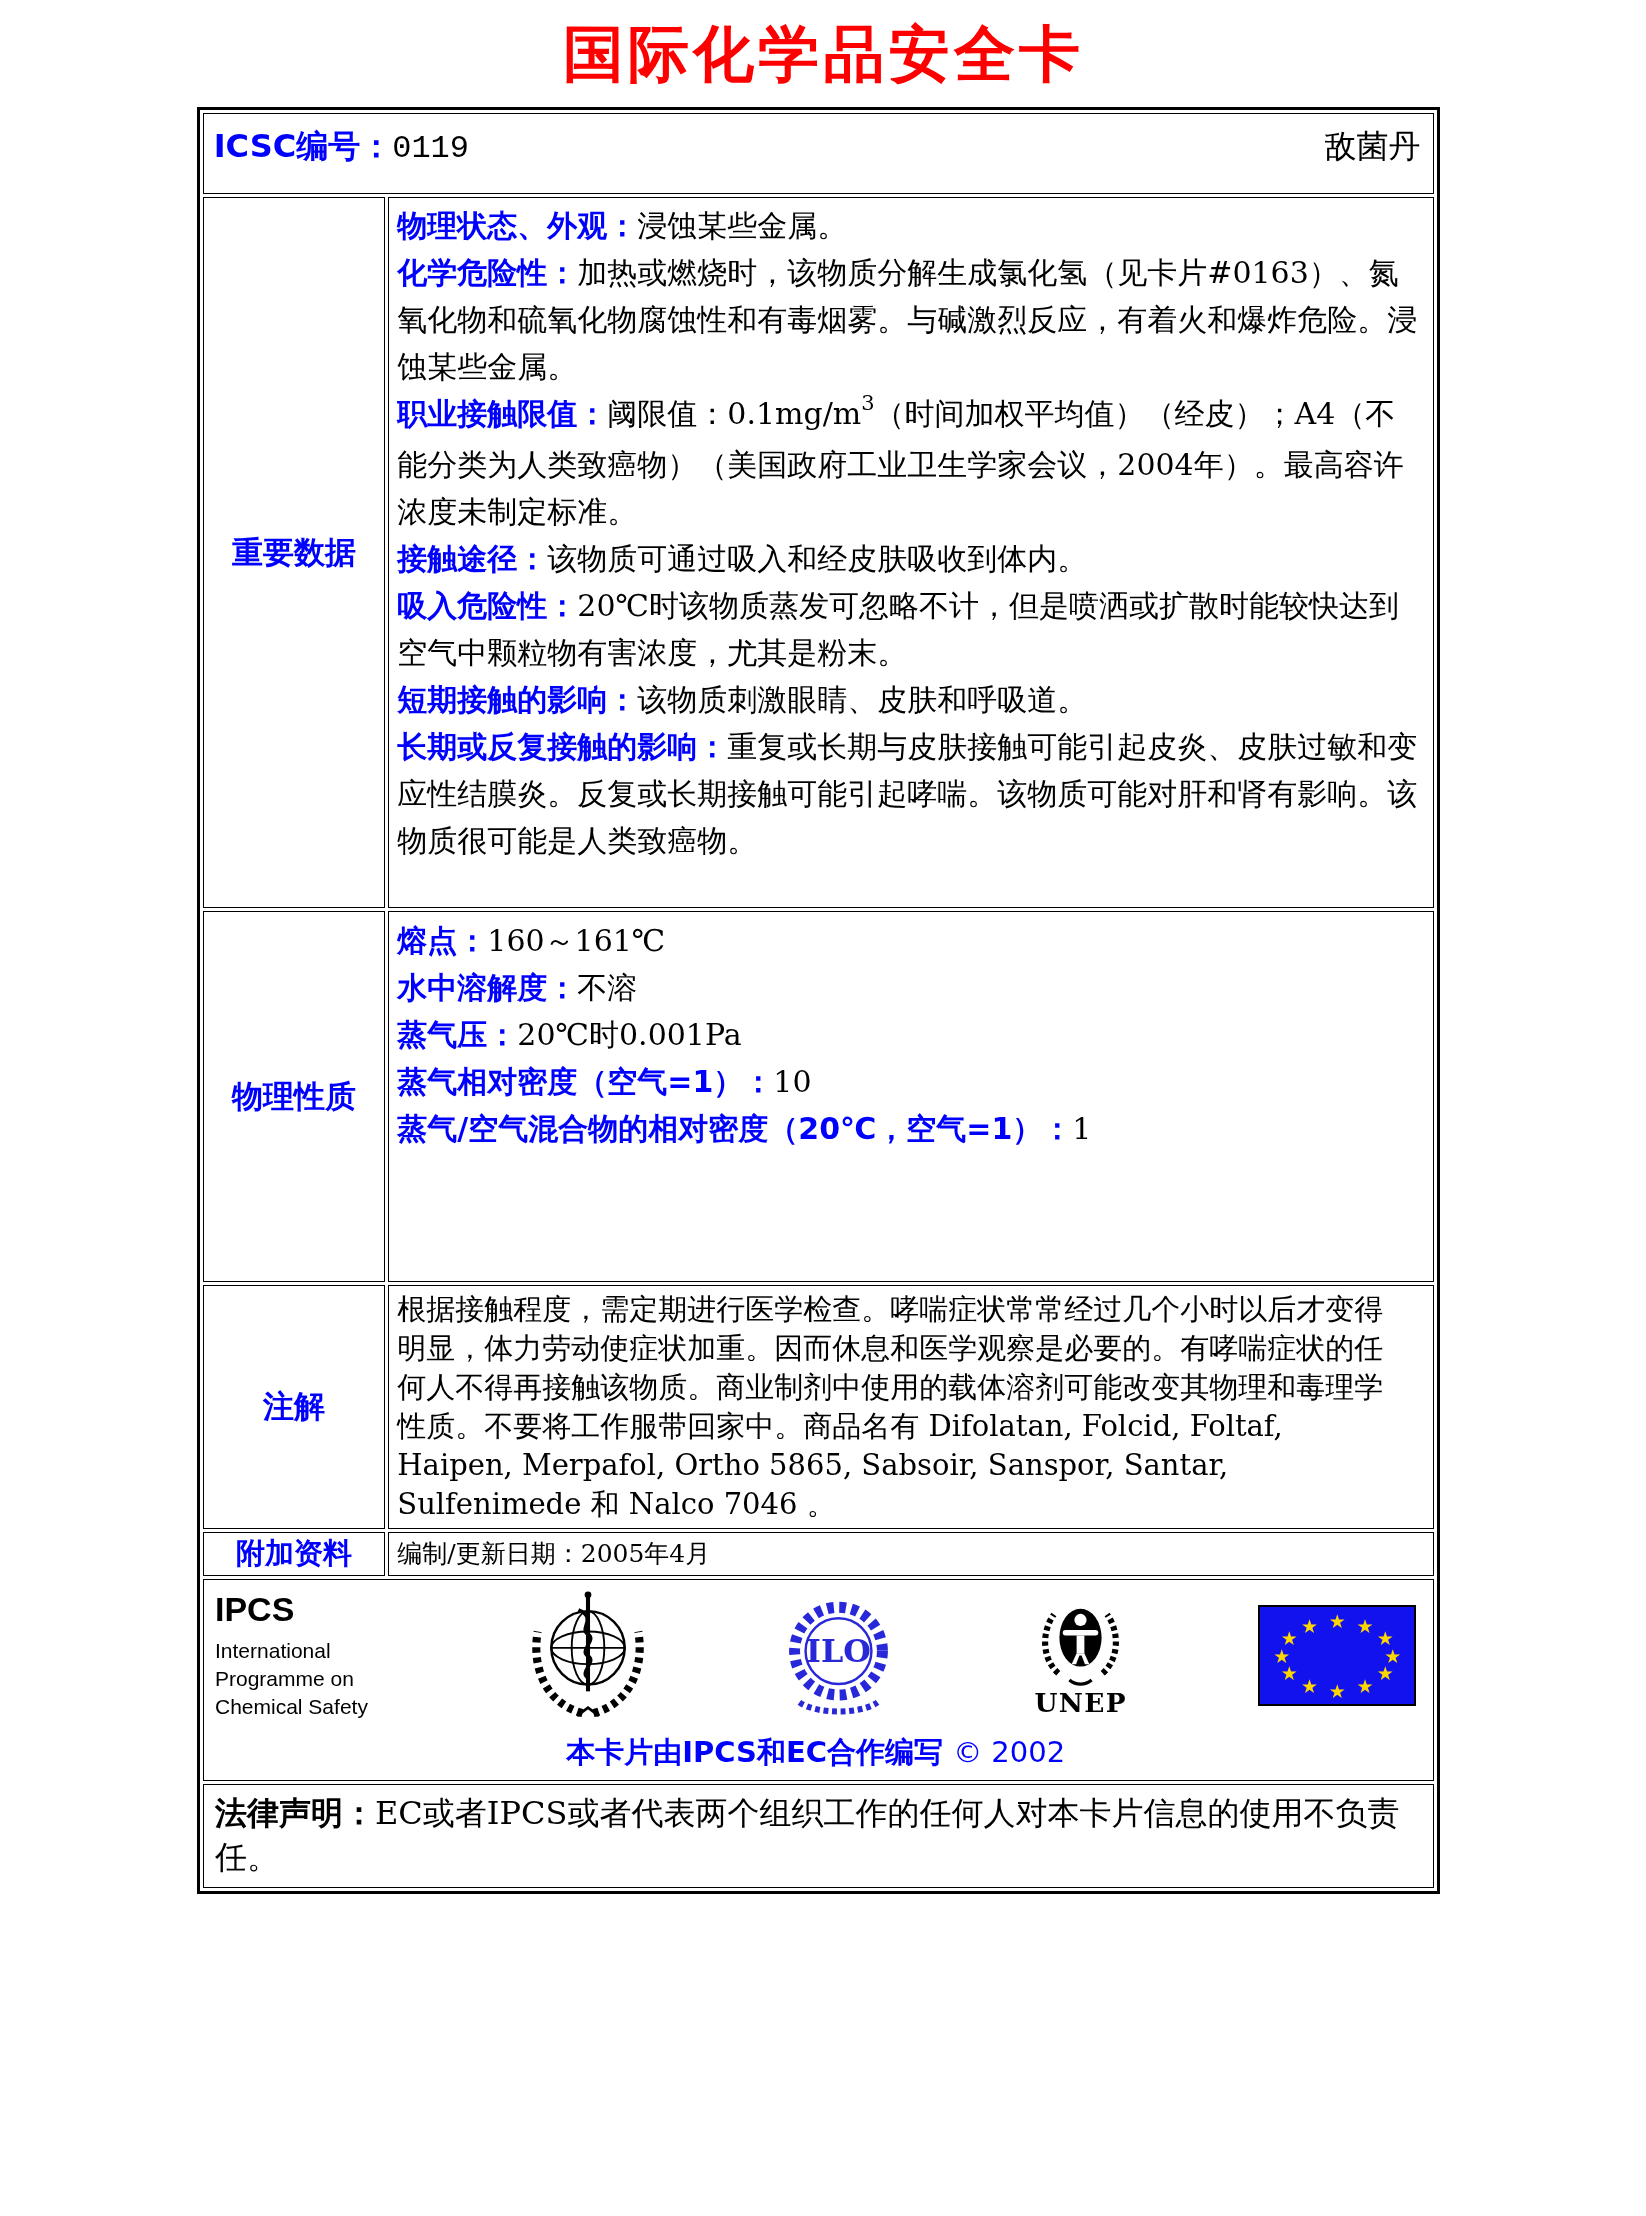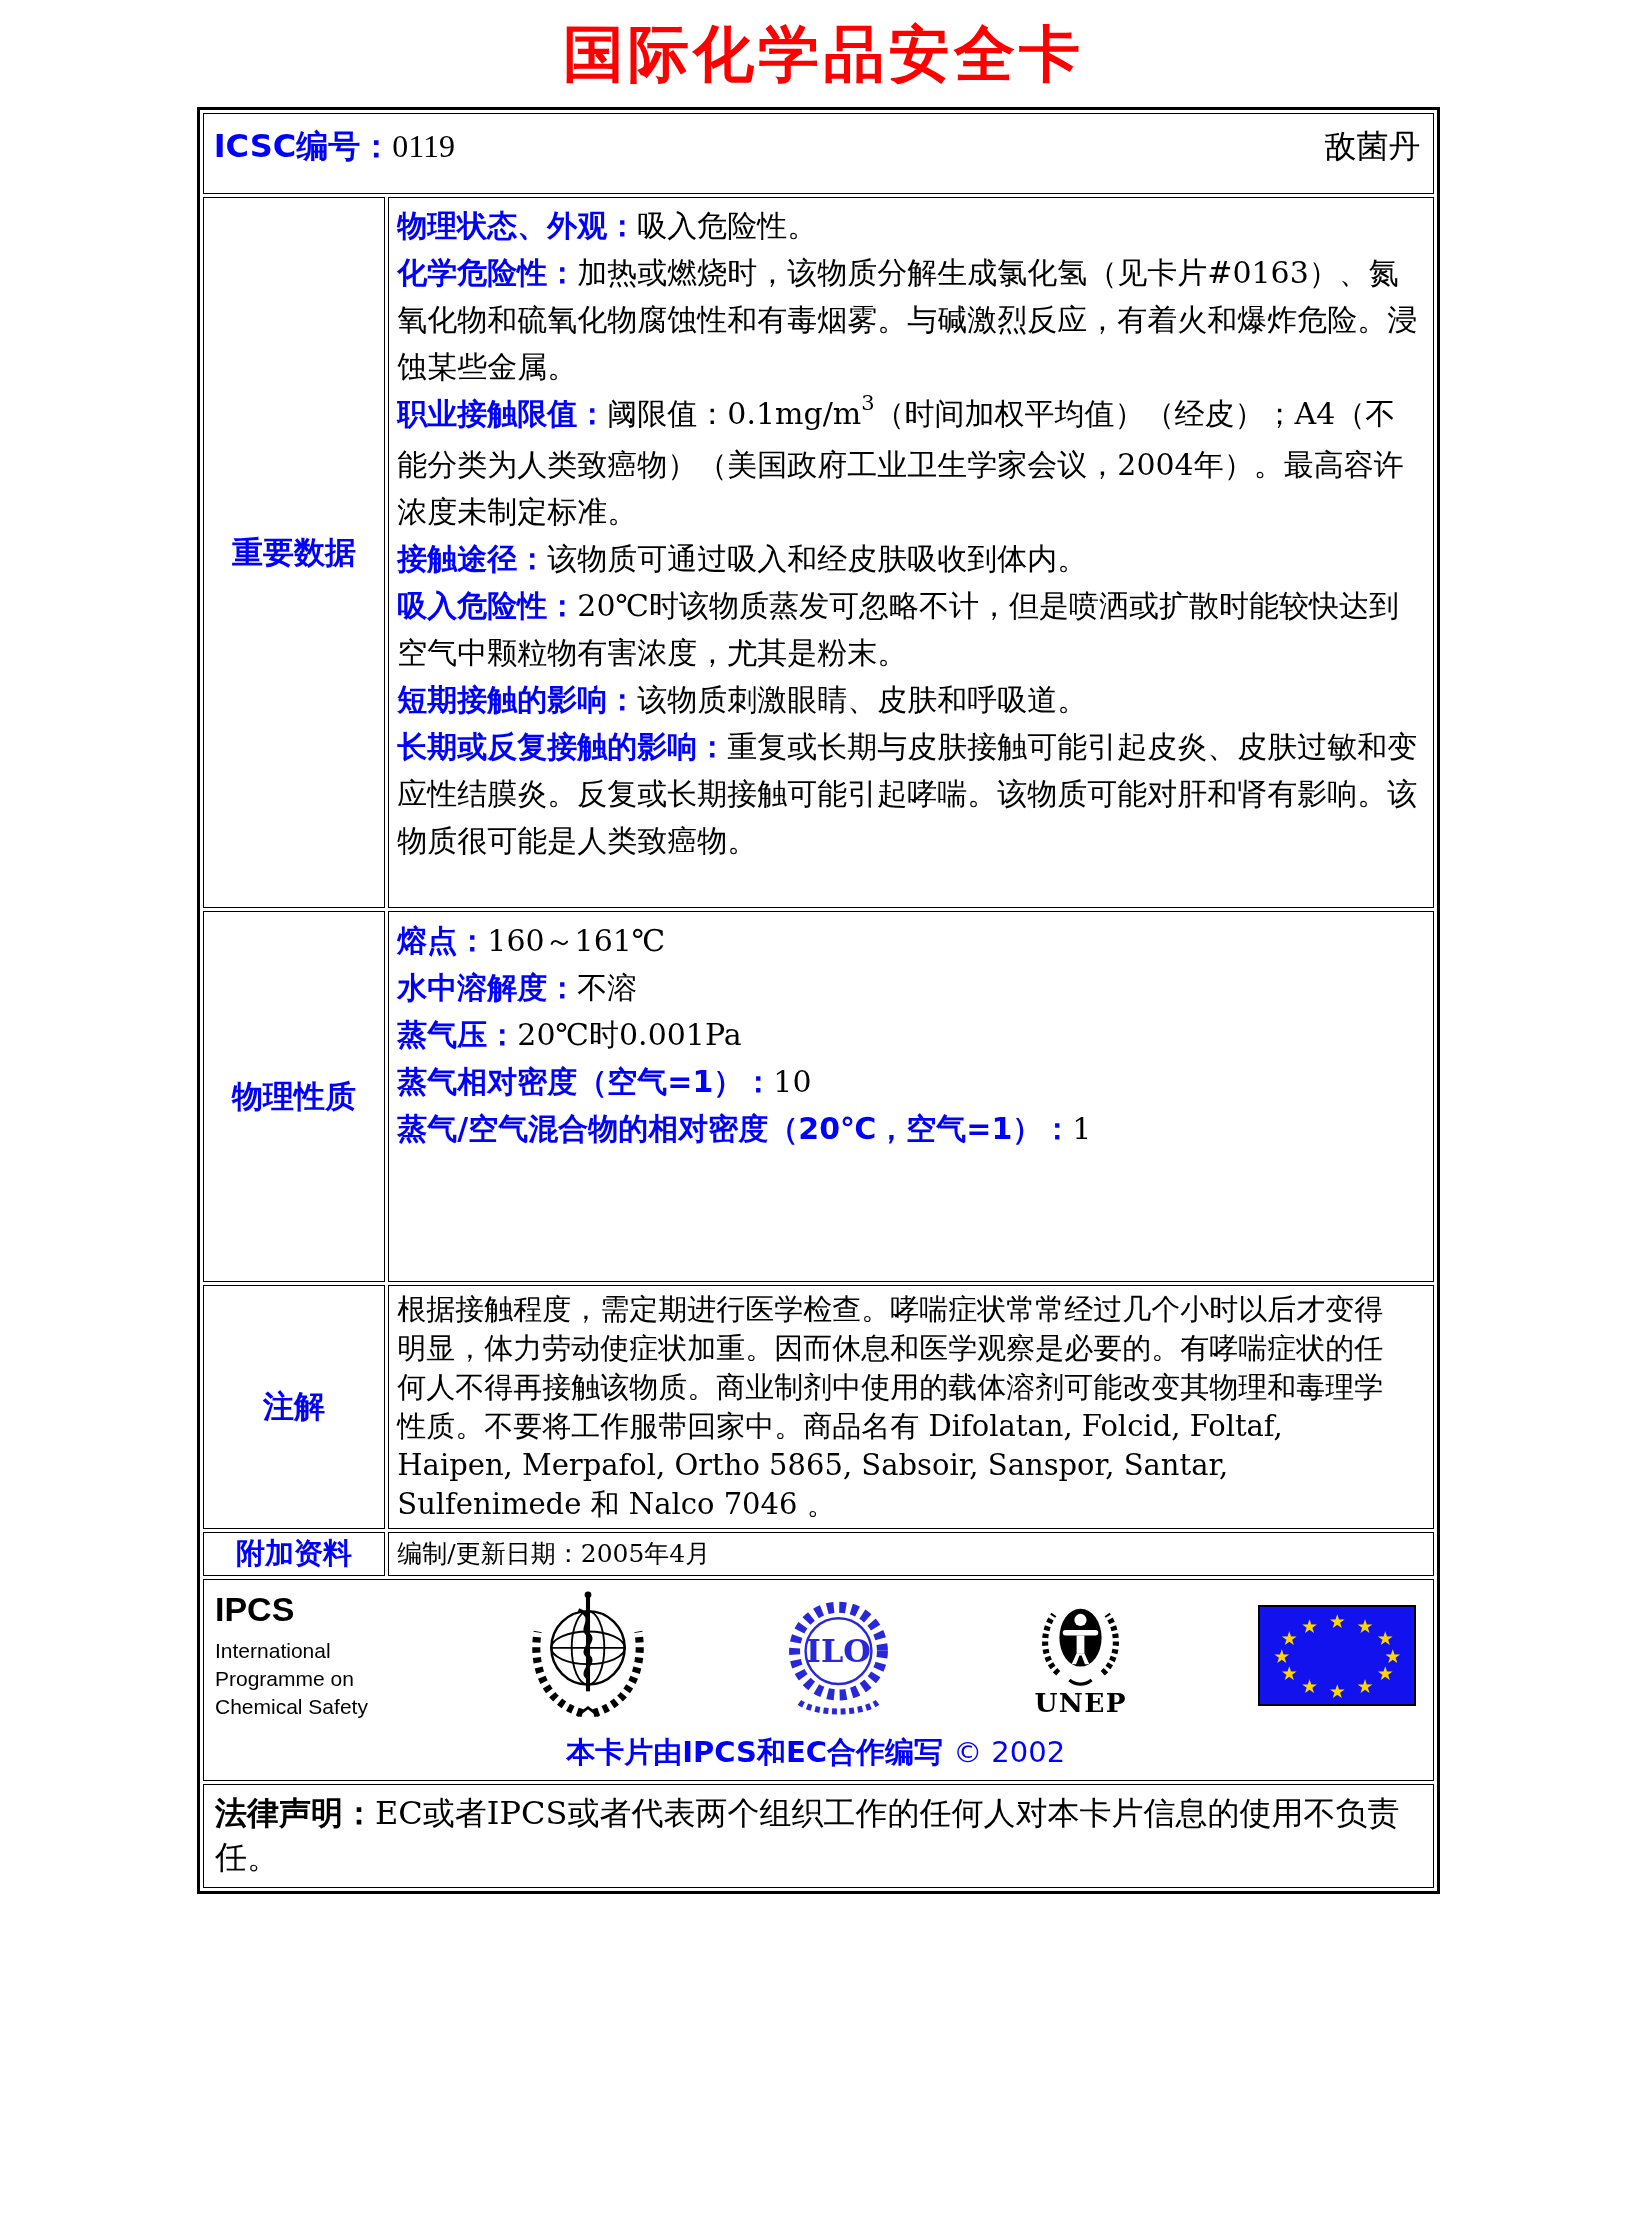--- a/index.html
+++ b/index.html
@@ -28,21 +28,21 @@
   td.content-cell.tight { font-size:29px; line-height:39px; padding-right:42px; }
   .item { margin:0; }
   .blab {
     color:#0000ff; font-family:"DejaVu Sans", sans-serif; font-weight:bold;
   }
   .sup3 { font-size:21px; position:relative; top:-14px; }
   td.header-cell {
     vertical-align:top; padding:11px 12.5px 7px 9.7px; font-size:32px;
   }
   .icsc-label { color:#0000ff; font-family:"DejaVu Sans", sans-serif; font-weight:bold; }
-  .icsc-number { font-family:Liberation Serif, serif;text-align:right; }
+  .icsc-number { font-family:Liberation Mono, monospace;text-align:right; }
   .chem-name { float:right; }
   td.addl-cell { padding:2.8px 11px 2.8px 8.3px; font-size:25px; line-height:35px; }
 
   
   td.footer-cell { padding:9.7px 16.7px 7px 11px; }
   .logos-row {
     display:flex; align-items:center; justify-content:space-between;
     height:132px;
   }
   .ipcs-block { width:186px; font-family:"Liberation Sans", sans-serif; }
@@ -84,21 +84,21 @@
       <tr>
     <td colspan="2" class="header-cell" style="height:61px;">
       <span class="chem-name">敌菌丹</span>
       <span class="icsc-label">ICSC编号：</span><span class="icsc-number">0119</span>
     </td>
   </tr>
 
   <tr>
     <td class="label-cell">重要数据</td>
     <td class="content-cell" style="height:701px;">
-      <div class="item"><span class="blab">物理状态、外观：</span><span>吸入危险性。</span></div>
+      <div class="item"><span class="blab">物理状态、外观：</span><span>浸蚀某些金属。</span></div>
       <div class="item"><span class="blab">化学危险性：</span><span>加热或燃烧时，该物质分解生成氯化氢（见卡片#0163）、氮氧化物和硫氧化物腐蚀性和有毒烟雾。与碱激烈反应，有着火和爆炸危险。浸蚀某些金属。</span></div>
       <div class="item"><span class="blab">职业接触限值：</span><span>阈限值：0.1mg/m</span><span class="sup3">3</span><span>（时间加权平均值）（经皮）；A4（不能分类为人类致癌物）（美国政府工业卫生学家会议，2004年）。最高容许浓度未制定标准。</span></div>
       <div class="item"><span class="blab">接触途径：</span><span>该物质可通过吸入和经皮肤吸收到体内。</span></div>
       <div class="item"><span class="blab">吸入危险性：</span><span>20℃时该物质蒸发可忽略不计，但是喷洒或扩散时能较快达到空气中颗粒物有害浓度，尤其是粉末。</span></div>
       <div class="item"><span class="blab">短期接触的影响：</span><span>该物质刺激眼睛、皮肤和呼吸道。</span></div>
       <div class="item"><span class="blab">长期或反复接触的影响：</span><span>重复或长期与皮肤接触可能引起皮炎、皮肤过敏和变应性结膜炎。反复或长期接触可能引起哮喘。该物质可能对肝和肾有影响。该物质很可能是人类致癌物。</span></div>
     </td>
   </tr>
 
   <tr>

